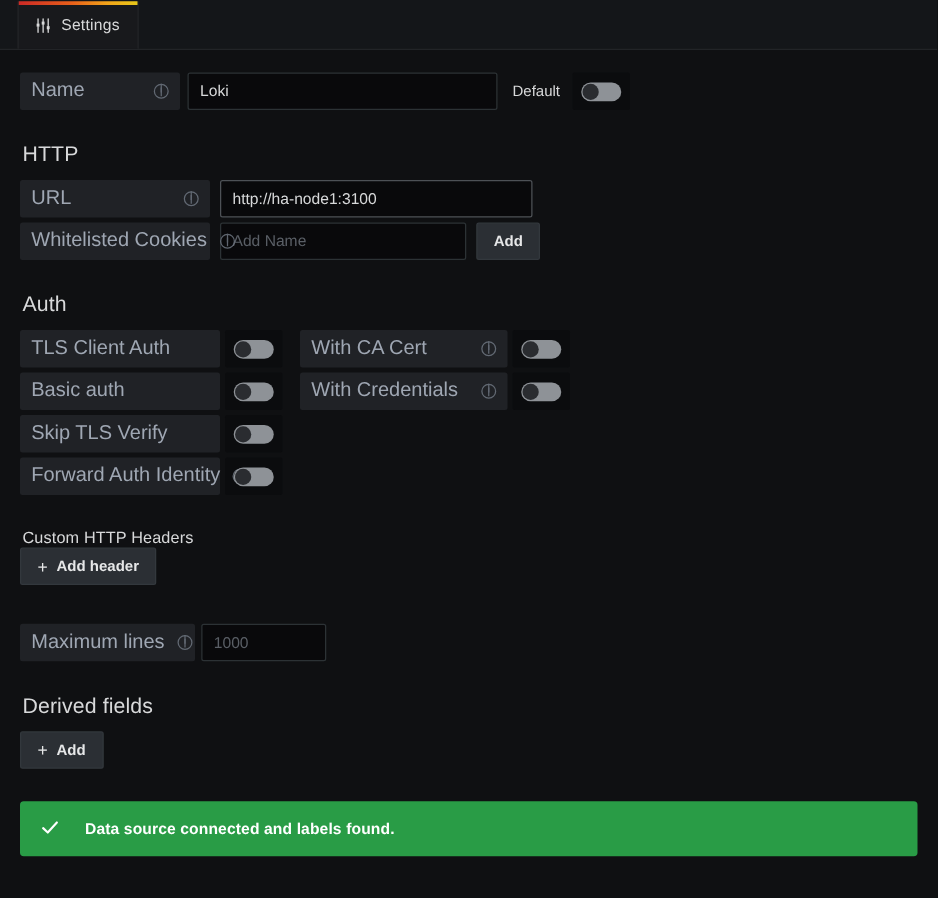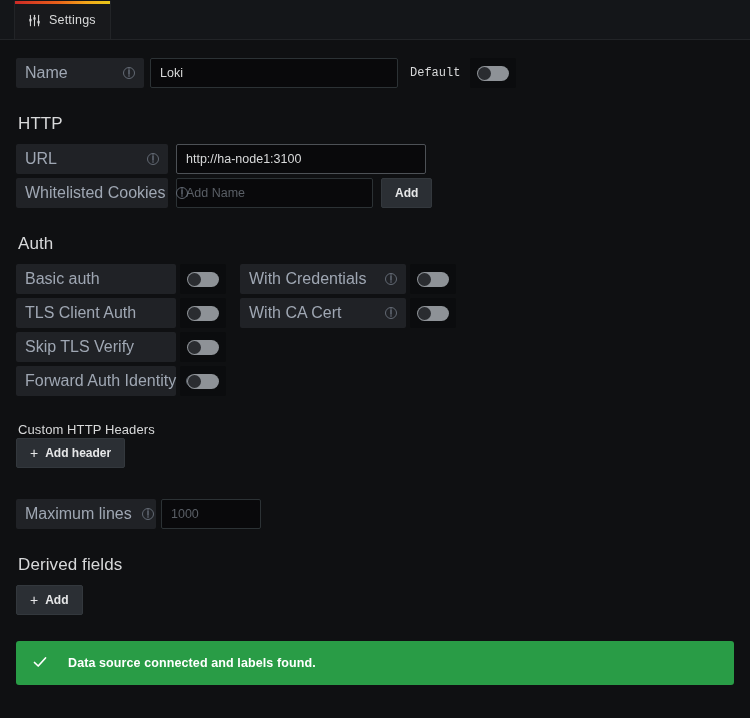--- a/index.html
+++ b/index.html
@@ -215,21 +215,21 @@
   
   <div class="row" style="margin-bottom:0;">
     <div class="fieldlabel" style="width:128px;">
       <span class="lbltxt">Name</span>
       <span class="info"></span>
     </div>
     <div class="gap"></div>
     <input class="input" style="width: 248px;" value="Loki">
     <div class="pairgap" style="width:10px;"></div>
     <div class="fieldlabel" style="background:transparent;padding:0 10px 0 2px;color:#d8d9da;font-size:12px;font-weight:400;">
-      <span class="lbltxt" style="padding-right:0;font-family:Liberation Mono, monospace;">Default</span>
+      <span class="lbltxt" style="padding-right:0;">Default</span>
     </div>
     <div class="toggleslot">
       <span class="toggle"></span>
     </div>
   </div>
 
   
   <div class="section-title">HTTP</div>
 
   <div class="row">
@@ -252,48 +252,48 @@
     <button class="btn">
       <span>Add</span>
     </button>
   </div>
 
   
   <div class="section-title">Auth</div>
 
   <div class="row">
     <div class="fieldlabel" style="width:160px;">
+      <span class="lbltxt">TLS Client Auth</span>
+    </div>
+    <div class="gap" style="width:4px;"></div>
+    <div class="toggleslot">
+      <span class="toggle"></span>
+    </div>
+    <div class="pairgap" style="width:14px;"></div>
+    <div class="fieldlabel" style="width:166px;">
+      <span class="lbltxt">With CA Cert</span>
+      <span class="info"></span>
+    </div>
+    <div class="gap" style="width:4px;"></div>
+    <div class="toggleslot">
+      <span class="toggle"></span>
+    </div>
+  </div>
+
+  <div class="row">
+    <div class="fieldlabel" style="width:160px;">
       <span class="lbltxt">Basic auth</span>
     </div>
     <div class="gap" style="width:4px;"></div>
     <div class="toggleslot">
       <span class="toggle"></span>
     </div>
     <div class="pairgap" style="width:14px;"></div>
     <div class="fieldlabel" style="width:166px;">
       <span class="lbltxt">With Credentials</span>
-      <span class="info"></span>
-    </div>
-    <div class="gap" style="width:4px;"></div>
-    <div class="toggleslot">
-      <span class="toggle"></span>
-    </div>
-  </div>
-
-  <div class="row">
-    <div class="fieldlabel" style="width:160px;">
-      <span class="lbltxt">TLS Client Auth</span>
-    </div>
-    <div class="gap" style="width:4px;"></div>
-    <div class="toggleslot">
-      <span class="toggle"></span>
-    </div>
-    <div class="pairgap" style="width:14px;"></div>
-    <div class="fieldlabel" style="width:166px;">
-      <span class="lbltxt">With CA Cert</span>
       <span class="info"></span>
     </div>
     <div class="gap" style="width:4px;"></div>
     <div class="toggleslot">
       <span class="toggle"></span>
     </div>
   </div>
 
   <div class="row">
     <div class="fieldlabel" style="width:160px;">

